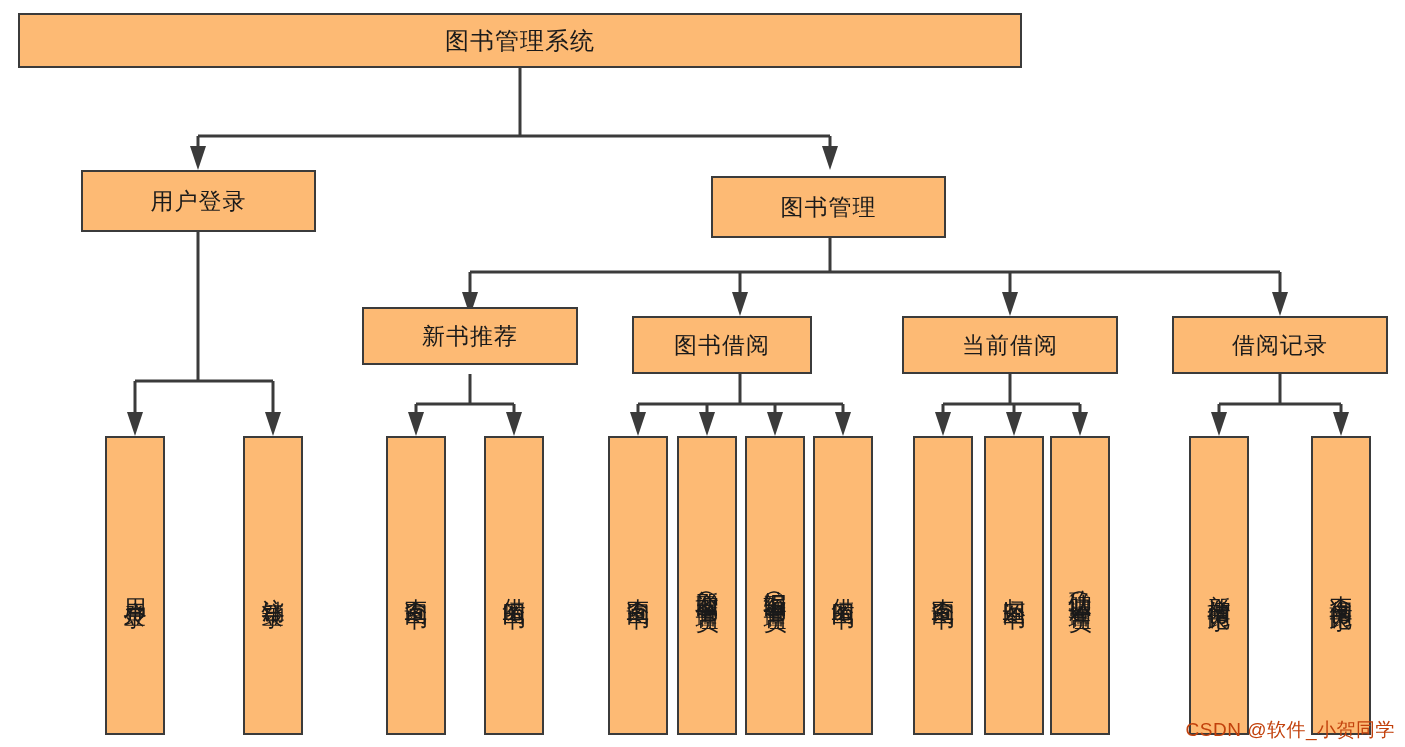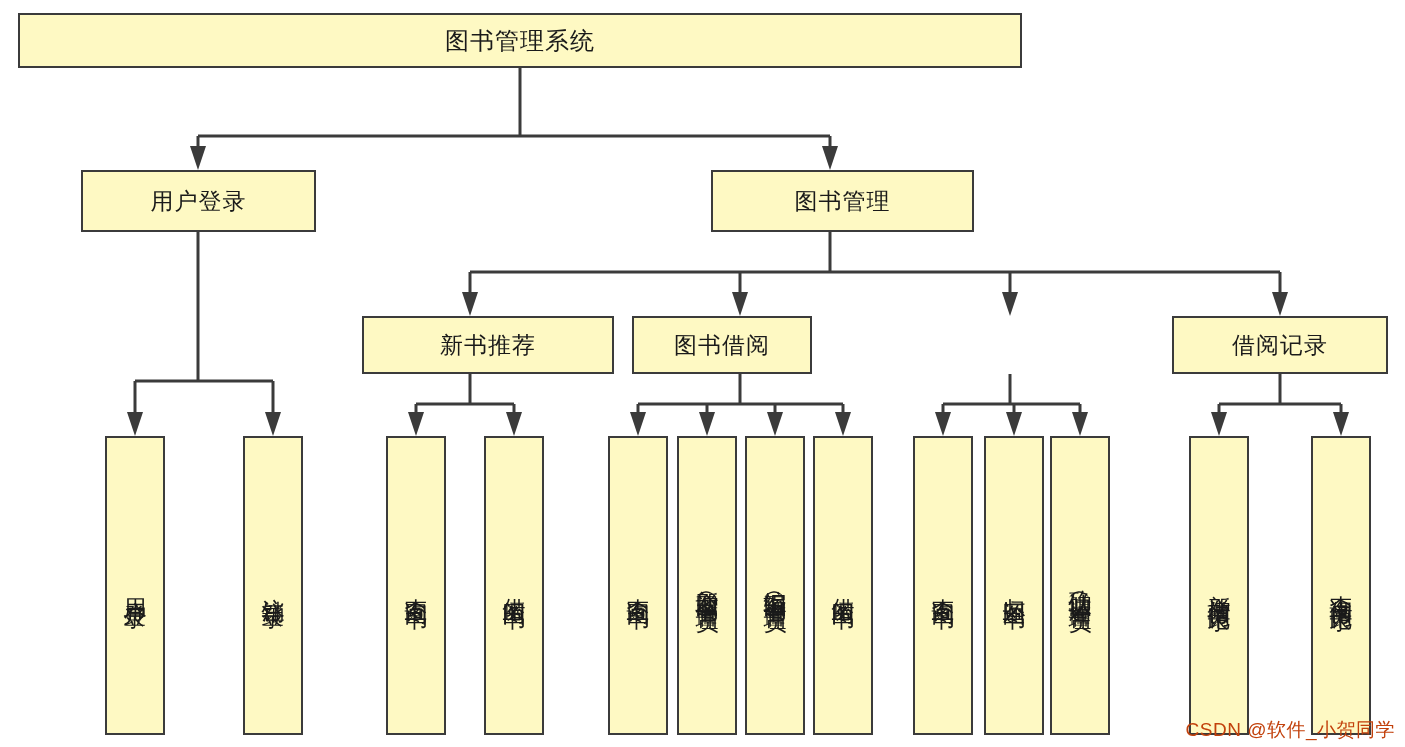--- a/index.html
+++ b/index.html
@@ -3,21 +3,21 @@
 <meta charset="utf-8">
 <style>
   html,body{margin:0;padding:0;}
   body{
     width:1405px;height:747px;background:#ffffff;
     font-family:"Liberation Sans","DejaVu Sans",sans-serif;
     overflow:hidden;position:relative;
   }
   #diagram-root{position:absolute;left:0;top:0;width:1405px;height:747px;}
   .node-box{
-    position:absolute;background:#fef9c3;
+    position:absolute;background:#fdba74;
     border:2px solid #3b3b3b;
     box-sizing:border-box;
     text-align:center;
   }
   .node-label{
     position:absolute;left:0;top:0;width:100%;height:100%;
     display:flex;align-items:center;justify-content:center;
     color:#1a1a1a;white-space:nowrap;
   }
   .node-box.h .node-label{font-size:23px;letter-spacing:1px;}
@@ -104,29 +104,32 @@
     <polygon points="1333,412 1349,412 1341,436"></polygon>
   </svg>
 
   <div class="node-box root" style="left:18px;top:13px;width:1004px;height:55px;">
     <span class="node-label">图书管理系统</span>
   </div>
 
   <div class="node-box h" style="left:81px;top:170px;width:235px;height:62px;">
     <span class="node-label">用户登录</span>
   </div>
-  <div class="node-box h" style="left:711px;top:170px;width:263px;height:62px;">
+  <div class="node-box h" style="left:711px;top:176px;width:235px;height:62px;">
     <span class="node-label">图书管理</span>
   </div>
 
-  <div class="node-box h" style="left:362px;top:316px;width:252px;height:58px;">
+  <div class="node-box h" style="left:362px;top:307px;width:216px;height:58px;">
     <span class="node-label">新书推荐</span>
   </div>
   <div class="node-box h" style="left:632px;top:316px;width:180px;height:58px;">
     <span class="node-label">图书借阅</span>
+  </div>
+  <div class="node-box h" style="left:902px;top:316px;width:216px;height:58px;">
+    <span class="node-label">当前借阅</span>
   </div>
   <div class="node-box h" style="left:1172px;top:316px;width:216px;height:58px;padding-left:12px;">
     <span class="node-label">借阅记录</span>
   </div>
 
   <div class="node-box v" style="left:105px;top:436px;width:60px;height:299px;">
     <span class="node-label">用户登录</span>
   </div>
   <div class="node-box v" style="left:243px;top:436px;width:60px;height:299px;">
     <span class="node-label">注销登录</span>

